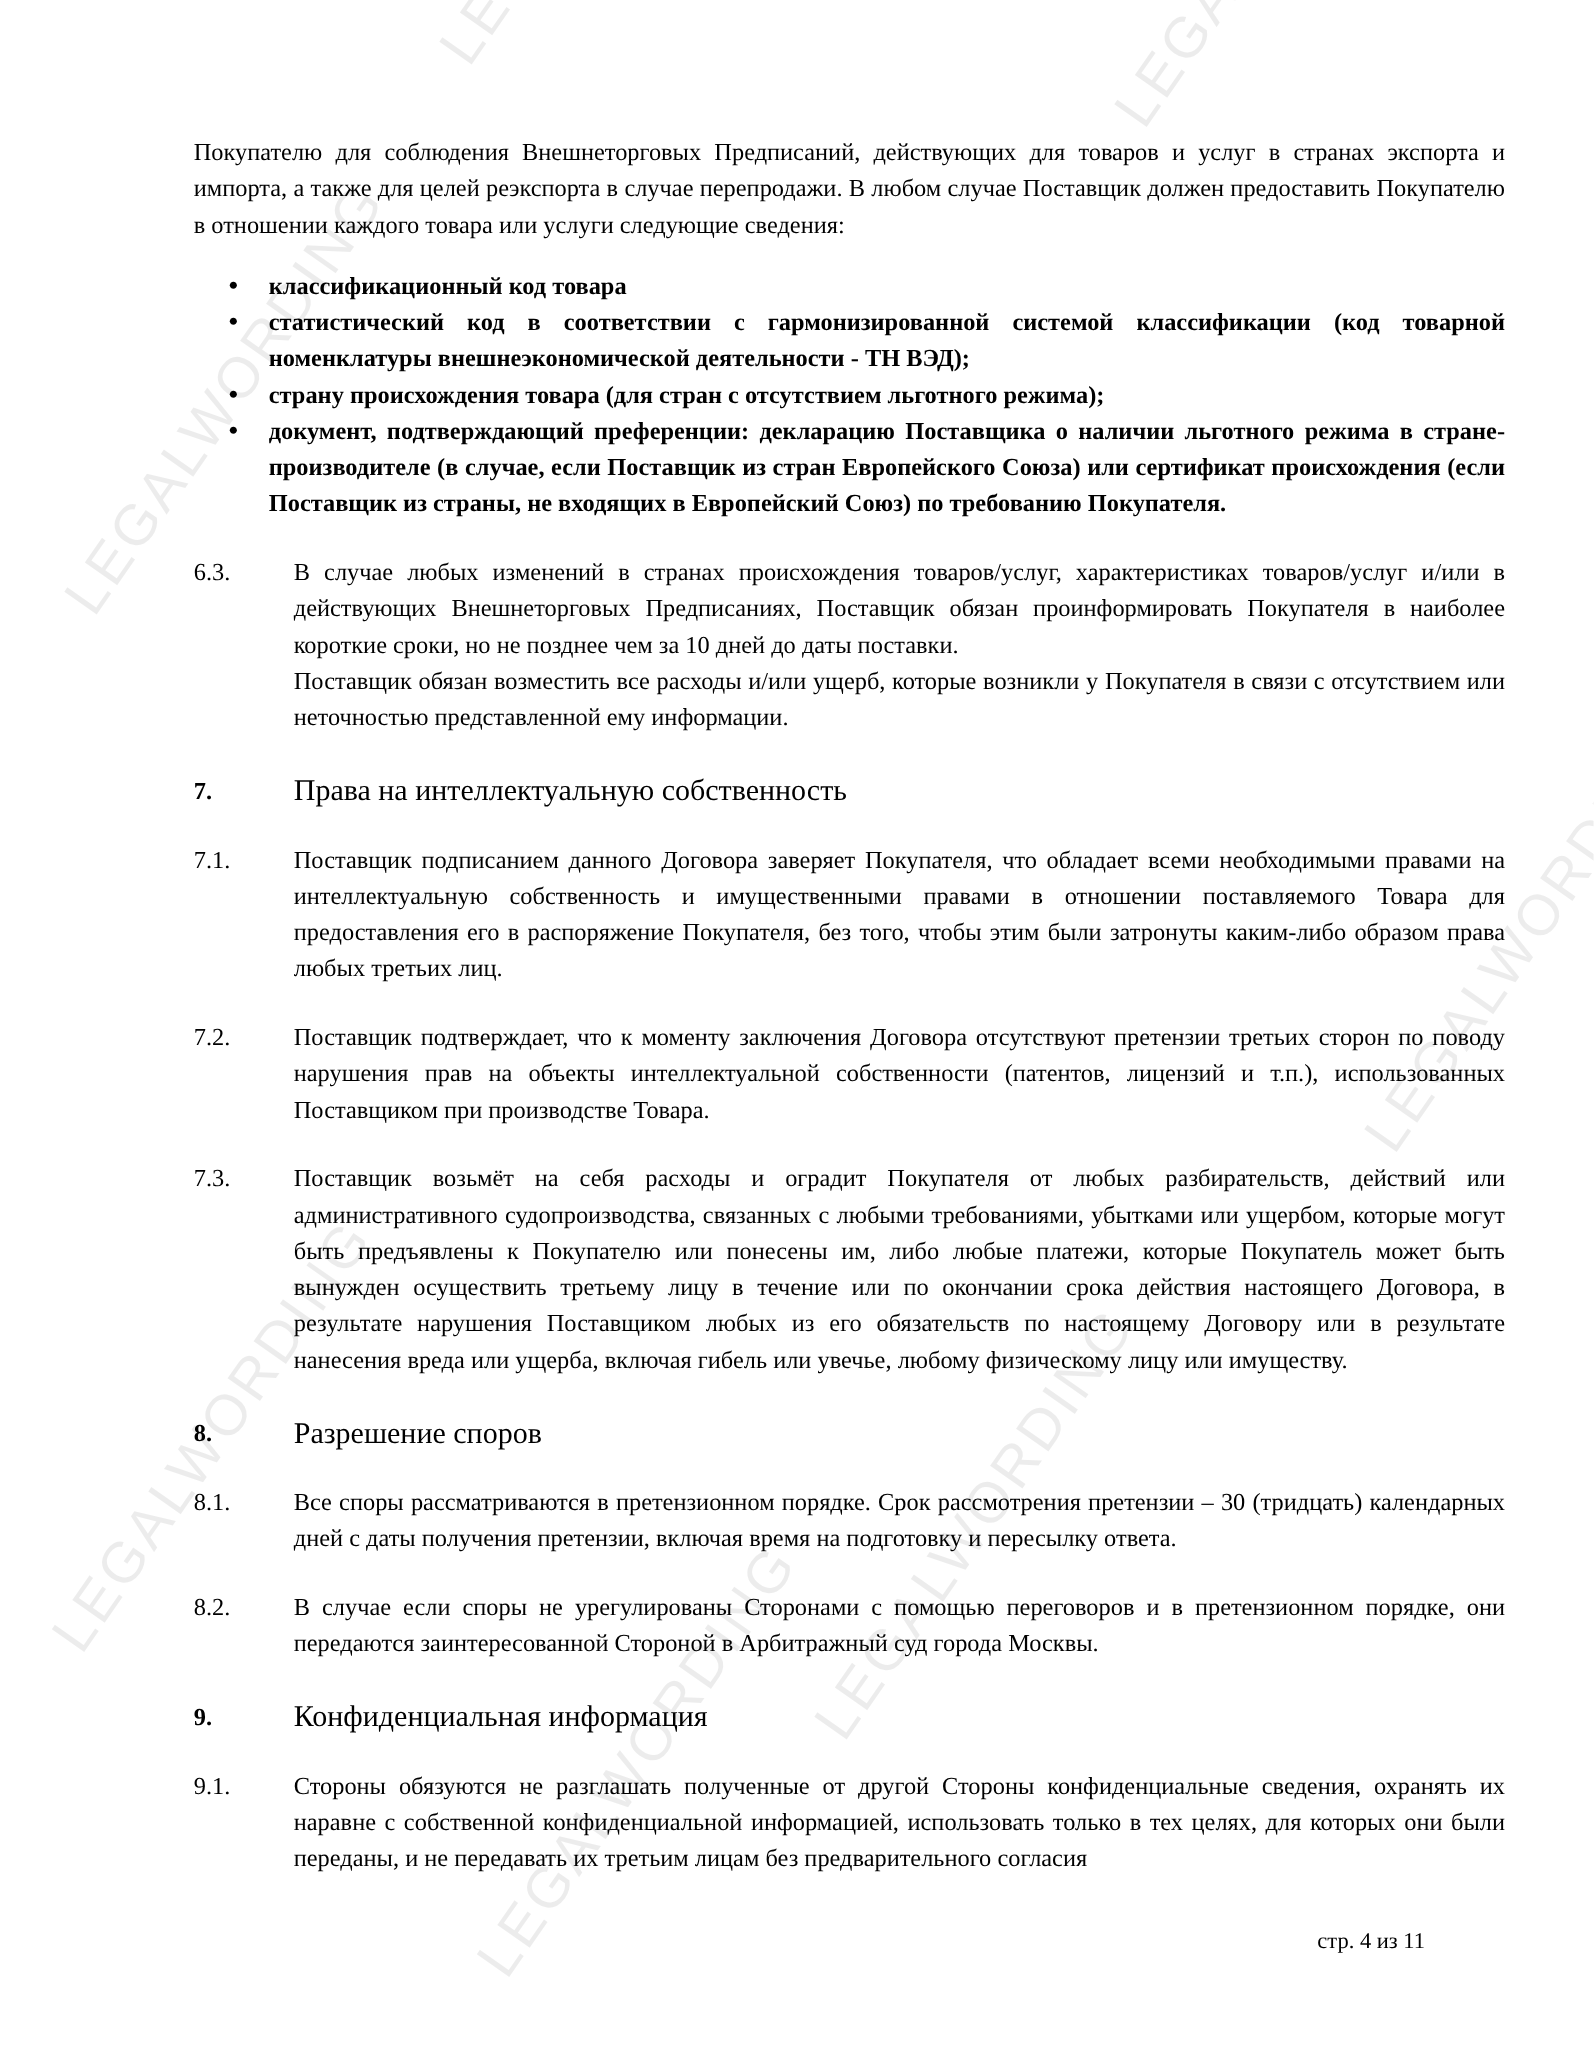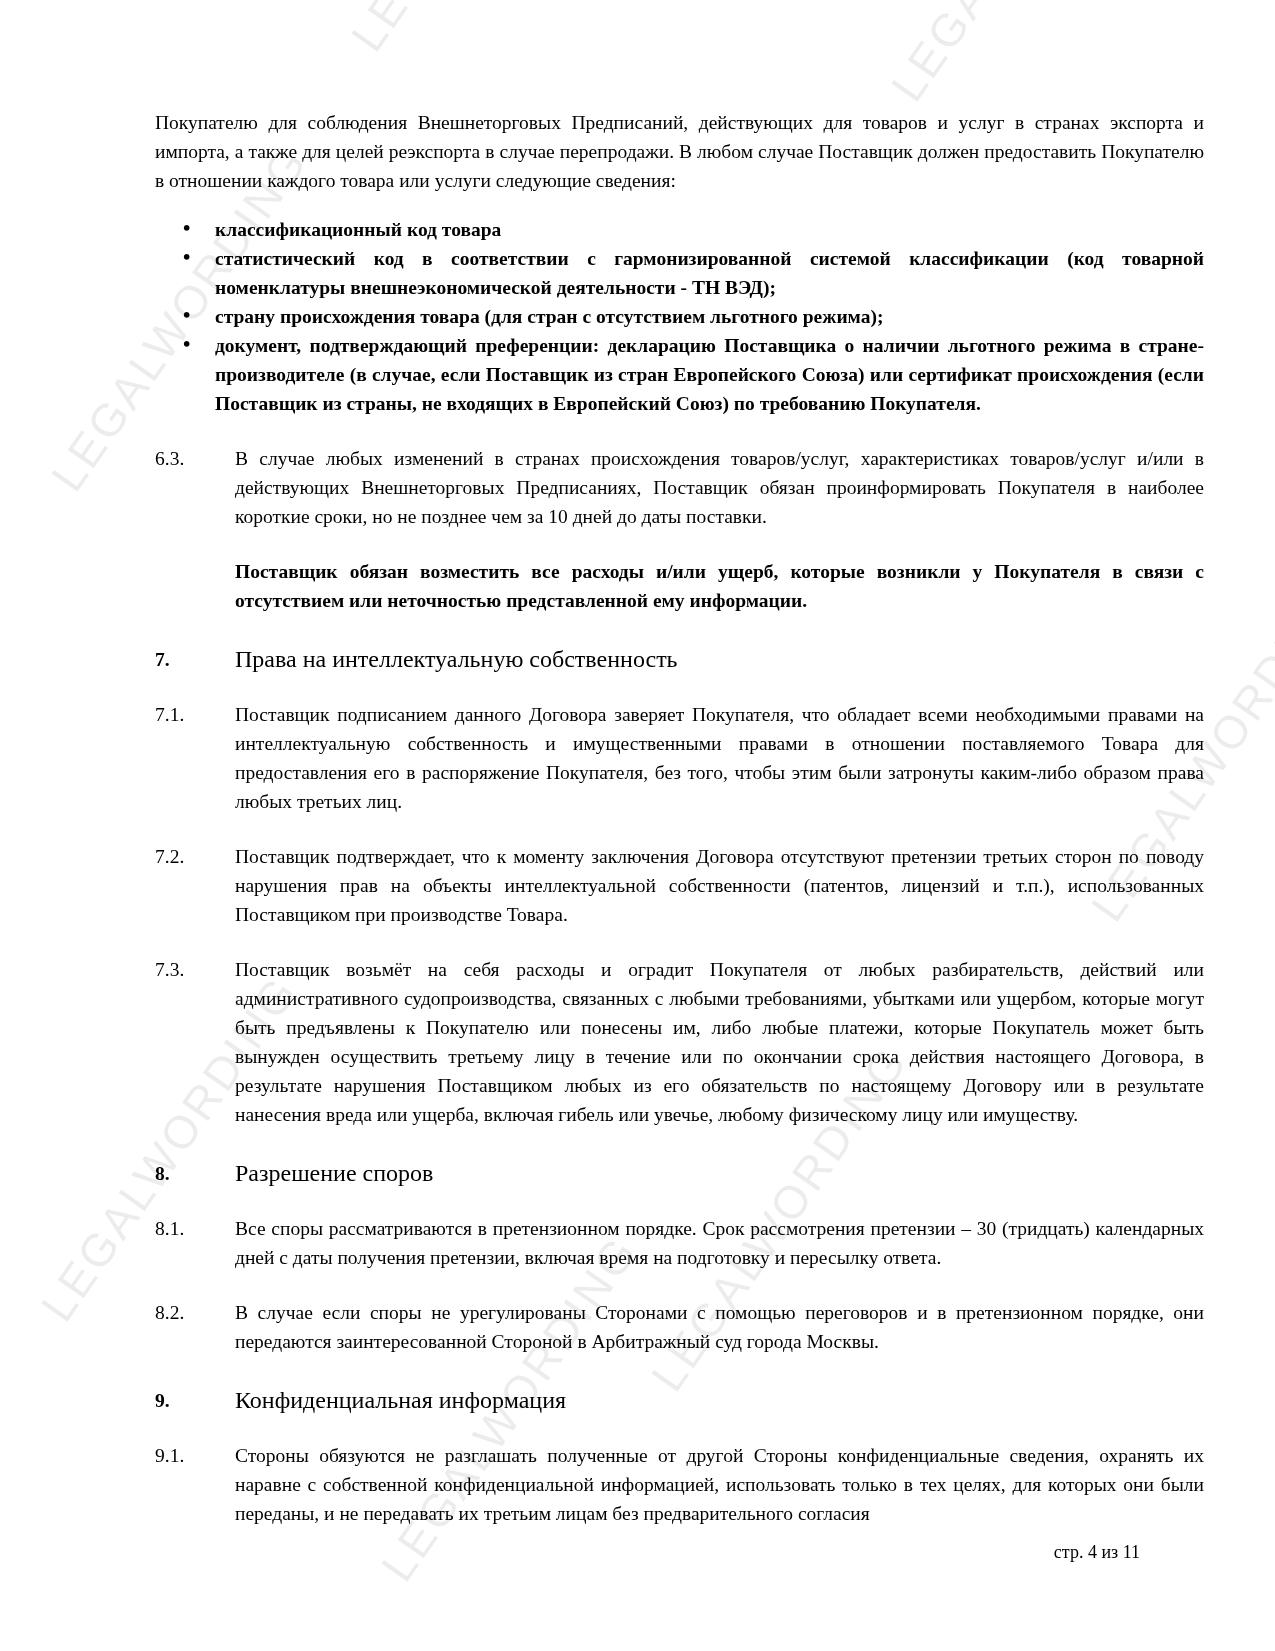--- a/index.html
+++ b/index.html
@@ -83,22 +83,20 @@
   .clause .num {
     width: 80px;
     flex: 0 0 80px;
     font-size: 19.5px;
     line-height: 29px;
   }
   .clause .body {
     flex: 1 1 auto;
   }
   .clause .body p + p {
-    margin-top: 26px;
-    font-weight: bold;
   }
   .heading {
     display: flex;
     margin-top: 30px;
   }
   .heading .num {
     width: 80px;
     flex: 0 0 80px;
     font-size: 19.5px;
     line-height: 29px;

